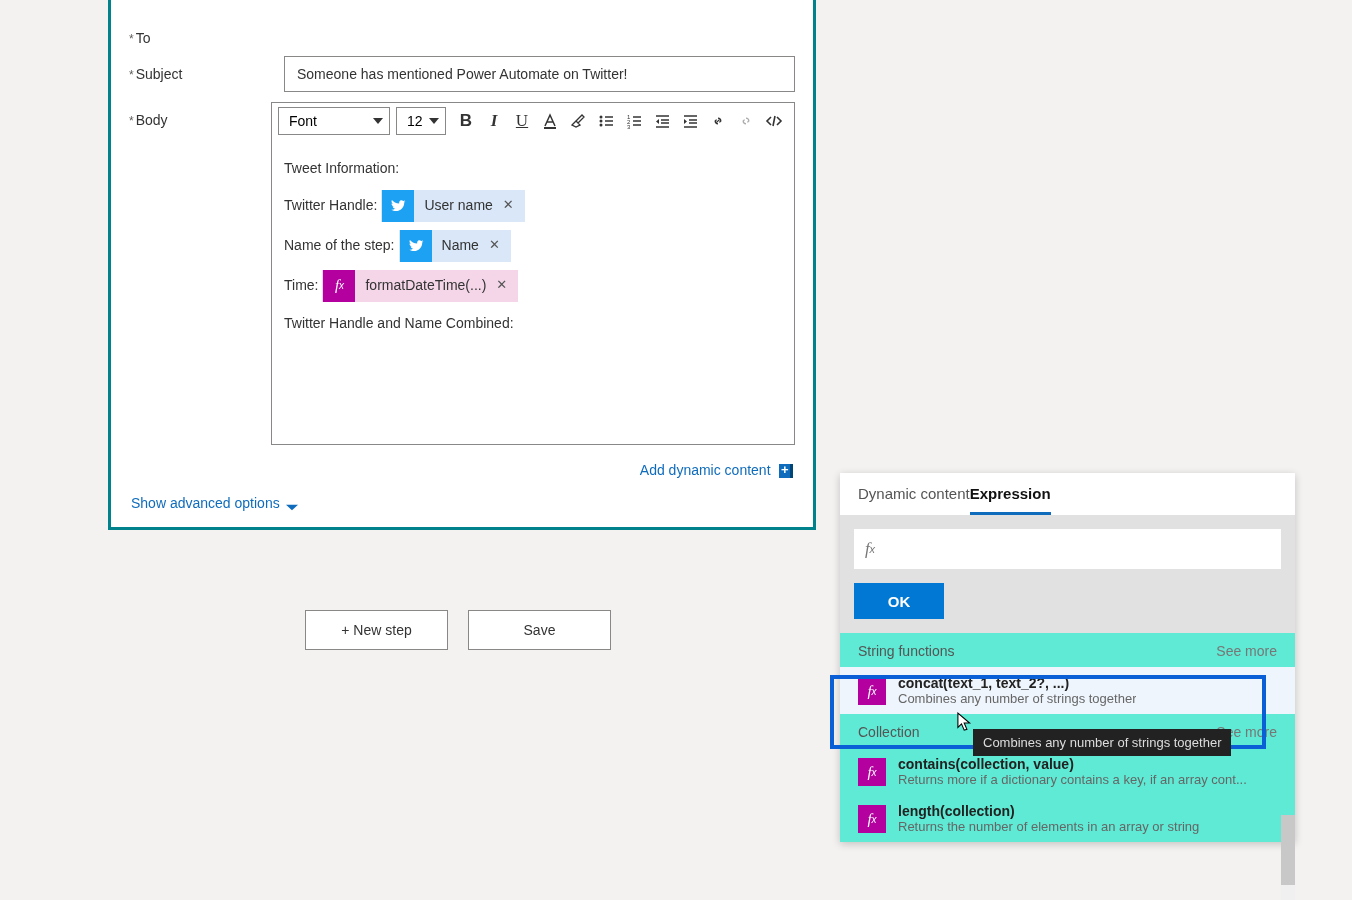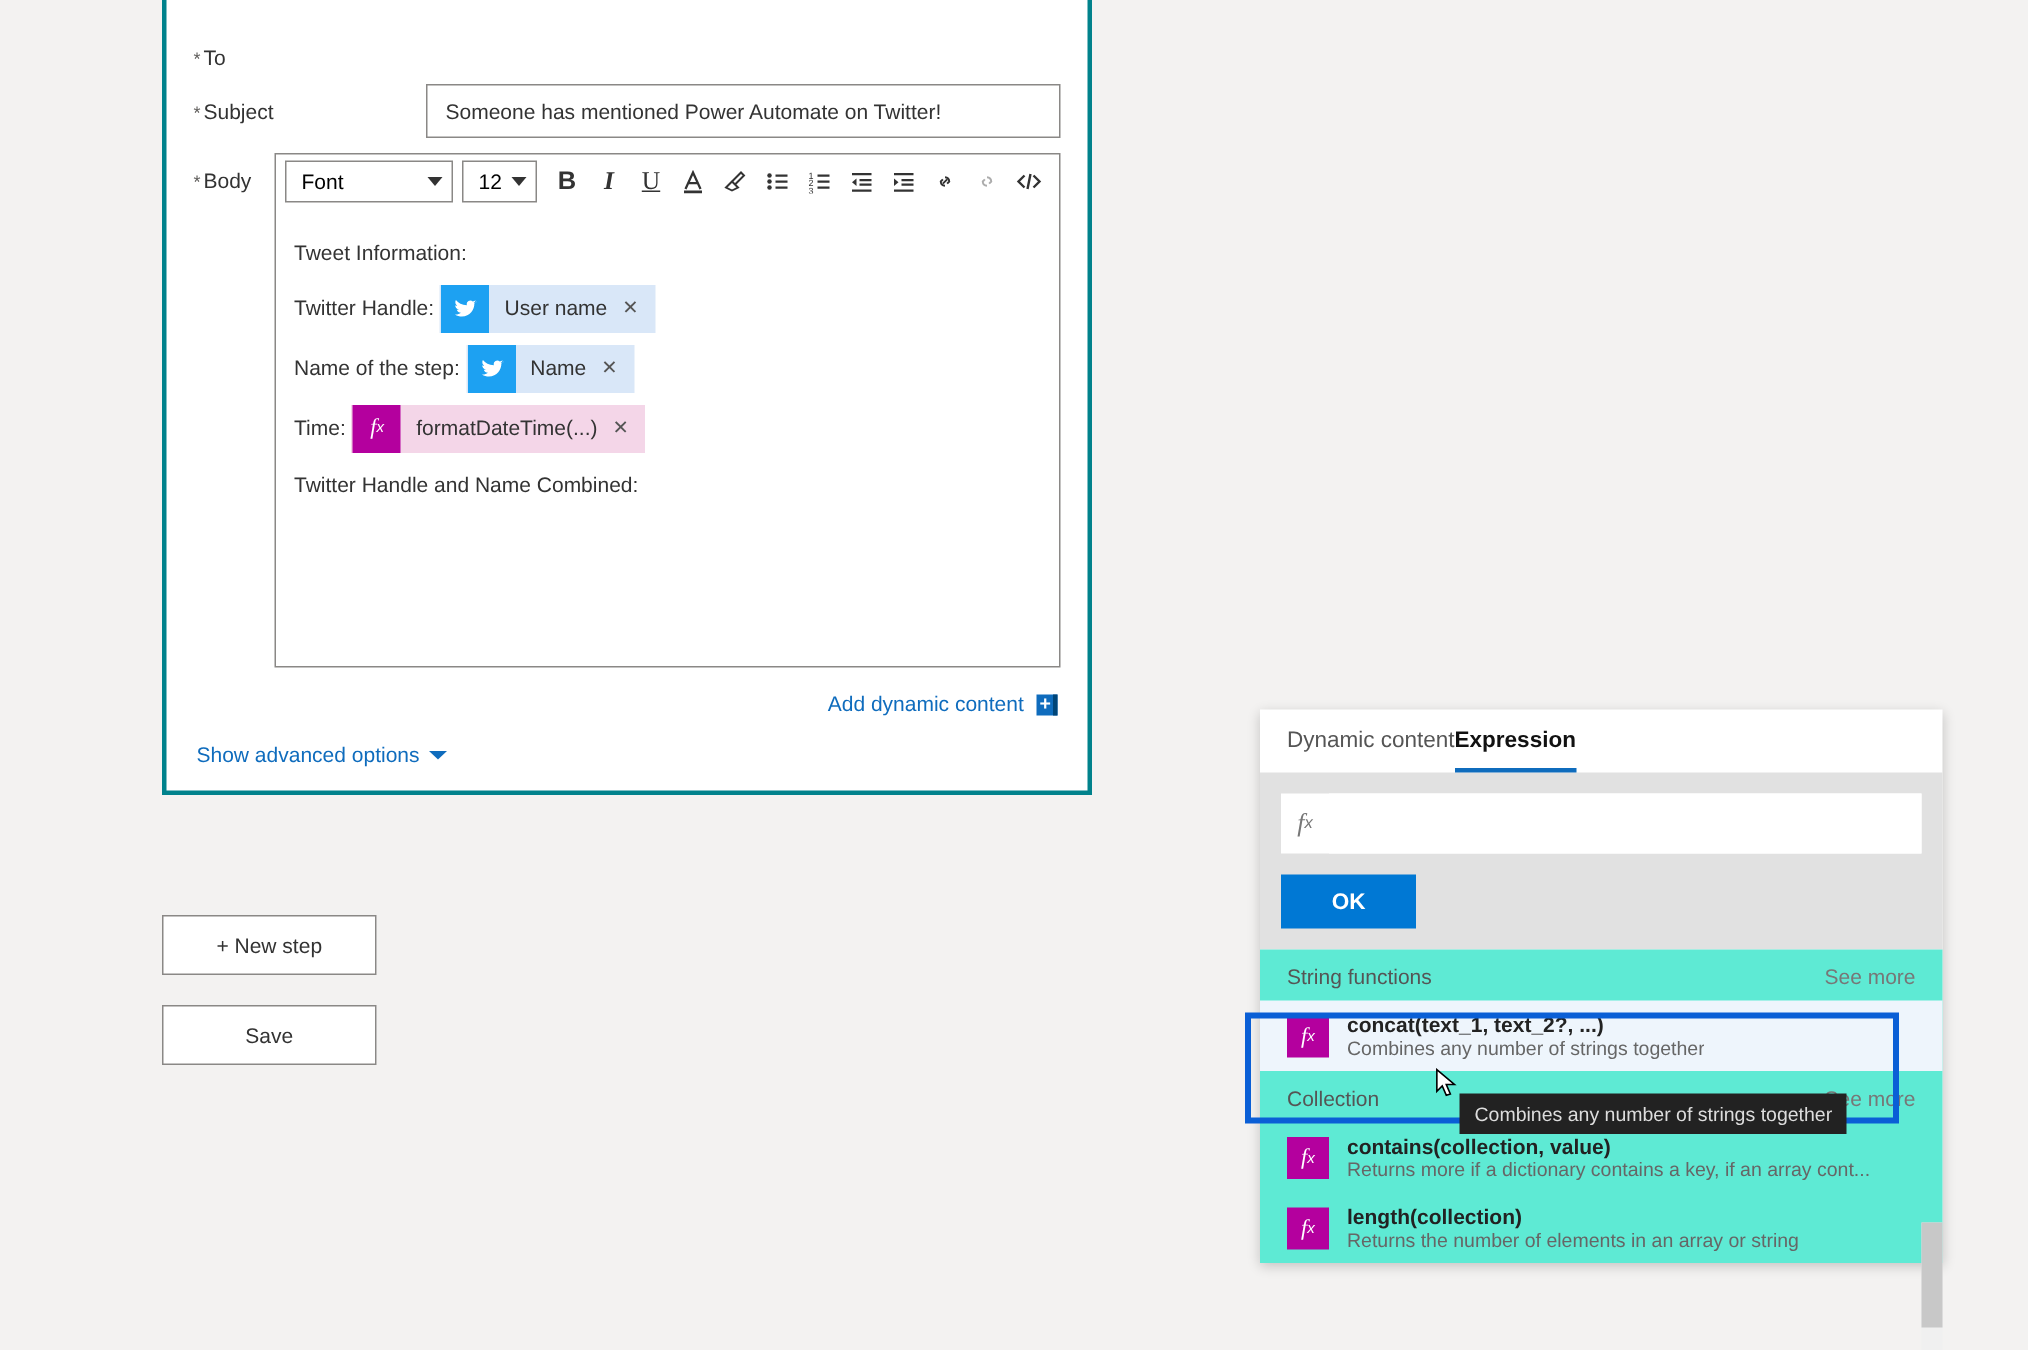--- a/index.html
+++ b/index.html
@@ -2,21 +2,21 @@
 <html><head>
 <meta charset="utf-8">
 <style>
   * { box-sizing: border-box; margin: 0; padding: 0; font-family: "Segoe UI", Arial, sans-serif; }
   body { background: #f3f2f1; width: 1352px; height: 900px; overflow: hidden; position: relative; }
 
   .card {
     position: absolute;
     left: 108px;
     top: 0px;
-    width: 620px;
+    width: 708px;
     background: #fff;
     border: 3px solid #00828c;
     border-top: none;
     padding: 20px 18px 12px 18px;
   }
 
   .field-row { display: flex; align-items: flex-start; margin-bottom: 10px; }
   .field-label { width: 155px; color: #333; font-size: 14px; padding-top: 10px; }
   .field-label .req { color: #605e5c; margin-right: 2px; font-size: 12px;}
   .field-input {
@@ -61,24 +61,24 @@
   .token.tw .icon{ background:#1da1f2; }
   .token.fx .icon{ background:#b4009e; font-family: serif; font-style: italic;}
   .token .txt{ padding: 0 8px 0 10px; }
   .token .x{ padding:0 10px 0 2px; color:#555; font-size:13px; cursor:pointer;}
 
   .add-dyn { text-align:right; padding: 6px 2px 0 0; }
   .add-dyn a{ color:#0f6cbd; font-size:14px; text-decoration:none; }
   .add-dyn .plus{ display:inline-block; width:14px;height:14px;background:#0f6cbd;margin-left:4px;vertical-align:middle;position:relative;border-right:3px solid #004578;}
   .add-dyn .plus::before{content:"+";color:#fff;position:absolute;left:2px;top:-2px;font-size:13px;font-weight:bold;}
 
-  .adv { display:flex;align-items:center;gap:6px; padding: 16px 2px 4px 2px; color:#0f6cbd; font-size:14px; cursor:pointer;}
+  .adv { display:flex;align-items:flex-end;gap:6px; padding: 16px 2px 4px 2px; color:#0f6cbd; font-size:14px; cursor:pointer;}
   .adv .chev{ width:0;height:0;border-left:6px solid transparent;border-right:6px solid transparent;border-top:7px solid #0f6cbd; transform: scaleY(.8);}
 
-  .btn-row{ position:absolute; left:108px; top:610px; width:700px; display:flex; justify-content:center; gap:20px;flex-direction:column;}
+  .btn-row{ position:absolute; left:108px; top:610px; width:700px; display:flex; justify-content:center; gap:20px;}
   .btn{ width:143px;height:40px;border:1px solid #8a8886;background:#fff;display:flex;align-items:center;justify-content:center;font-size:14px;color:#333;cursor:pointer;}
 
   
   .panel{ position:absolute; left:840px; top:473px; width:455px; background:#fff; box-shadow:0 2px 8px rgba(0,0,0,.2);}
   .tabs{ display:flex; padding:12px 18px 0 18px;}
   .tab{ font-size:15px; color:#555; padding-bottom:10px; cursor:pointer;}
   .tab.active{ color:#111; font-weight:600; border-bottom:3px solid #0f6cbd;}
   .exp-area{ background:#e1e1e1; padding:14px;}
   .exp-input{ display:flex; background:#fff;}
   .exp-input .fx{ width:32px;display:flex;align-items:center;justify-content:center;font-family:serif;font-style:italic;color:#777;font-size:17px;}

